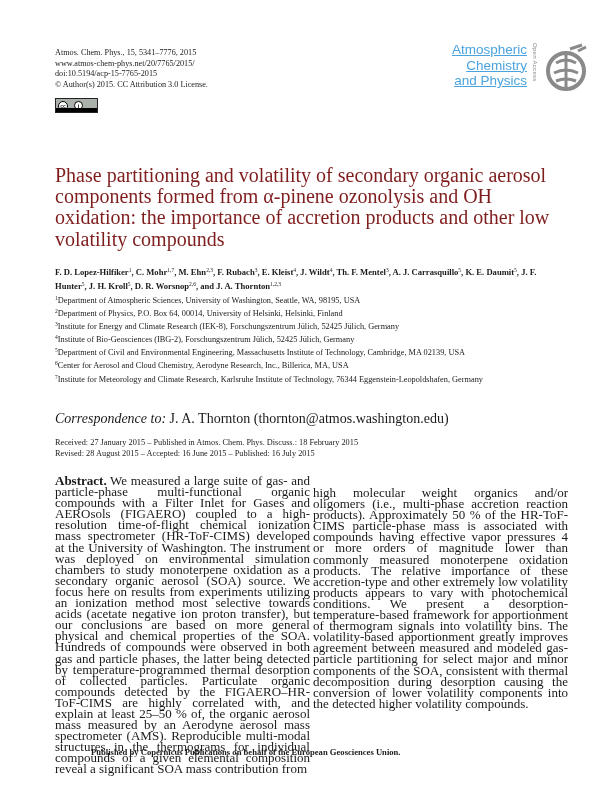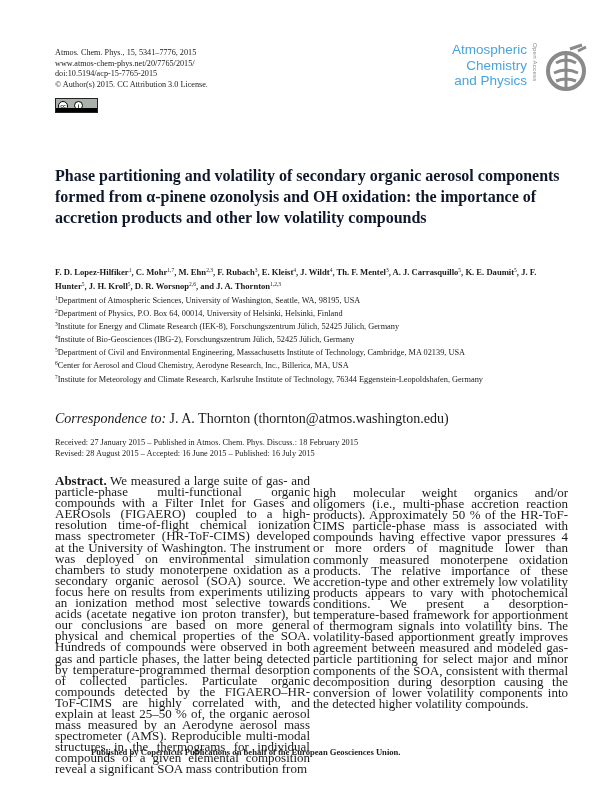--- a/index.html
+++ b/index.html
@@ -8,25 +8,25 @@
   .header-meta { position: absolute; left: 55px; top: 48px; font-size: 8.2px; line-height: 10.6px; }
   .cc-badge { position: absolute; left: 55px; top: 98px; width: 43px; height: 15px; background: #aab0aa;
               border: 1px solid #222; box-sizing: border-box; display: flex; align-items: center; padding-left: 2px; gap: 6px; }
   .cc-circle { width: 10px; height: 10px; border-radius: 50%; background: #fff; border: 1.5px solid #000; box-sizing: border-box;
                font: bold 5px "Liberation Sans", sans-serif; display: flex; align-items: center; justify-content: center; }
   .cc-by { width: 9px; height: 9px; border-radius: 50%; background: #fff; border: 1px solid #000; box-sizing: border-box;
            font: bold 6px "Liberation Sans", sans-serif; display:flex; align-items:center; justify-content:center; }
   .cc-bottom { position: absolute; left: 0; right: 0; bottom: 0; height: 4px; background: #000; }
   .journal-logo { position: absolute; left: 425px; top: 40px; width: 170px; height: 60px; }
   .journal-name { position: absolute; right: 68px; top: 2px; text-align: right; font-family: "Liberation Sans", sans-serif;
-                  font-size: 13.5px; line-height: 15.5px; color: #4aa3df; }
+                  font-size: 13.5px; line-height: 15.5px; color: #4aa3df; text-decoration: underline; }
   .oa-text { position: absolute; left: 107px; top: 3px; font-family: "Liberation Sans", sans-serif; font-size: 6px; color: #888;
              writing-mode: vertical-rl; letter-spacing: 0.3px; }
   .egu-logo { position: absolute; left: 117px; top: 3px; }
-  .title { position: absolute; left: 55px; top: 165px; width: 510px; font-weight: bold; font-size: 16px; line-height: 21.2px; color: #0f172a; }
+  .title { position: absolute; left: 55px; top: 165px; width: 510px; font-weight: normal; font-size: 20px; line-height: 21.2px; color: #7f1d1d; }
   .authors { position: absolute; left: 55px; top: 264px; width: 510px; font-weight: bold; font-size: 8.6px; line-height: 12px; }
   .authors sup, .affils sup { font-size: 5.5px; font-weight: normal; vertical-align: 3px; }
   .affils { position: absolute; left: 55px; top: 293px; width: 510px; font-size: 8.3px; line-height: 11.1px; }
   .affil-item { display: block; }
   .correspondence { position: absolute; left: 55px; top: 411px; font-size: 14px; }
   .correspondence em { font-style: italic; }
   .dates { position: absolute; left: 55px; top: 437px; font-size: 8.3px; line-height: 11.1px; }
   .abstract-col { position: absolute; top: 475px; width: 255px; font-size: 13px; line-height: 11.1px; text-align: justify; hyphens: manual; }
   .col-left { left: 55px; }
   .col-right { left: 313px; margin-top: 12px; }

